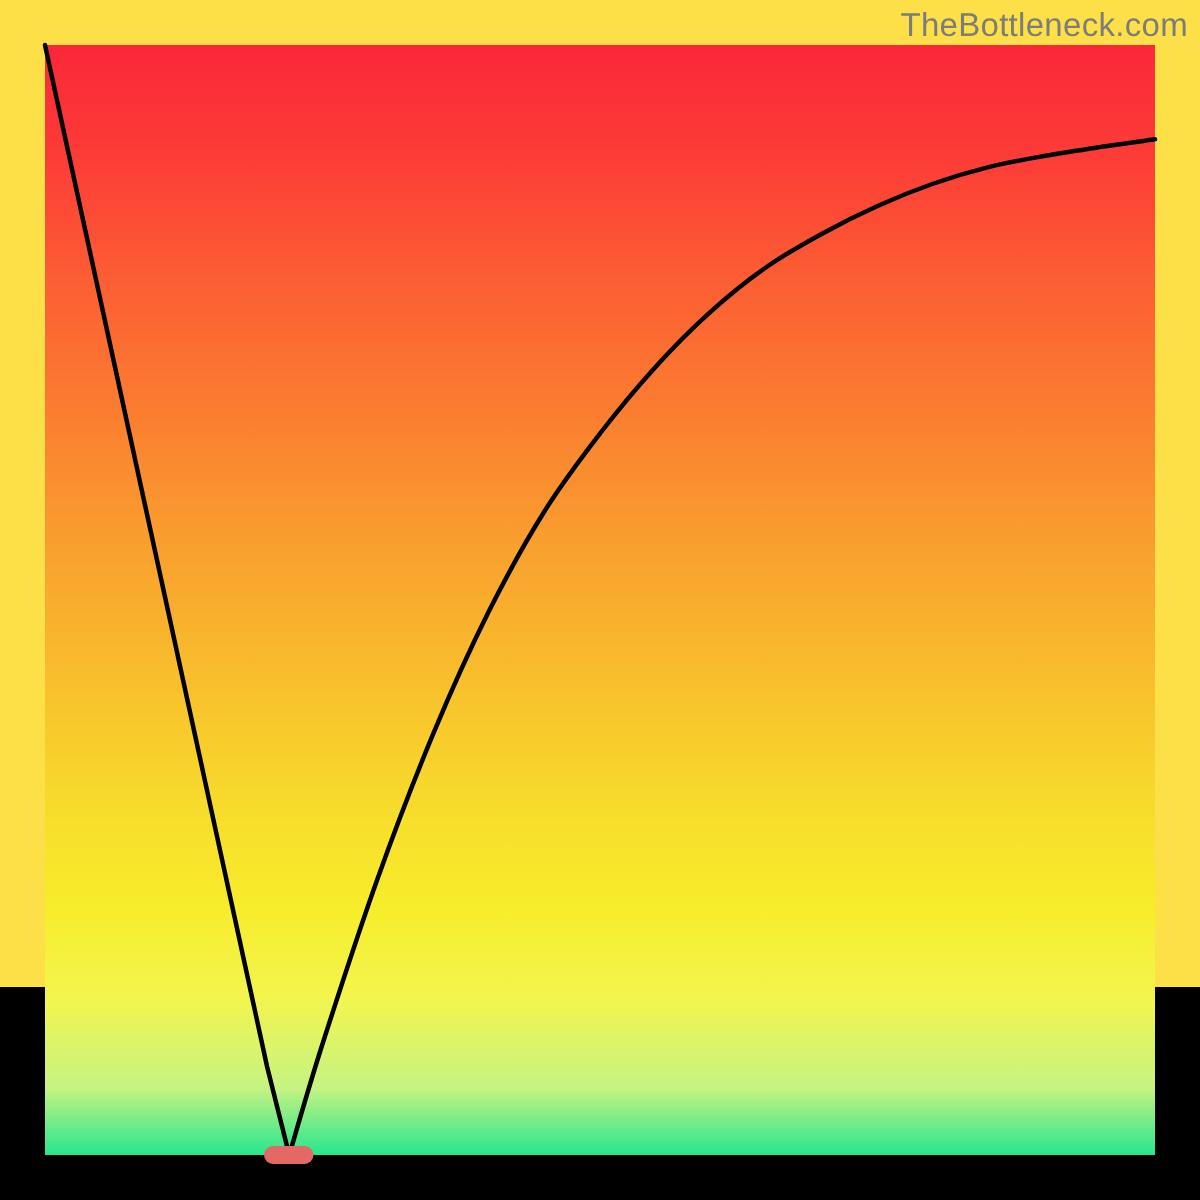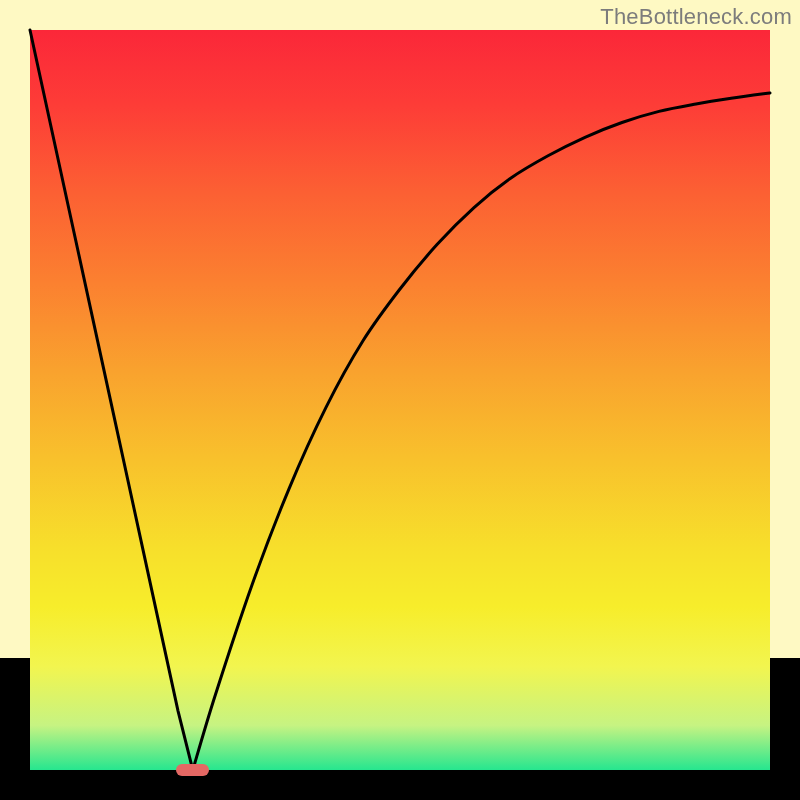--- a/index.html
+++ b/index.html
@@ -8,21 +8,21 @@
     width: 800px;
     height: 800px;
     background: #000;
     font-family: Arial, Helvetica, sans-serif;
     overflow: hidden;
   }
   .frame {
     position: relative;
     width: 800px;
     height: 658px;
-    background: #fef9c3;
+    background: #fde047;
   }
   .plot {
     position: absolute;
     left: 30px;
     top: 30px;
     width: 740px;
     height: 740px;
     background: linear-gradient(to bottom,
       #fb2739 0%,
       #fd3c37 10%,

